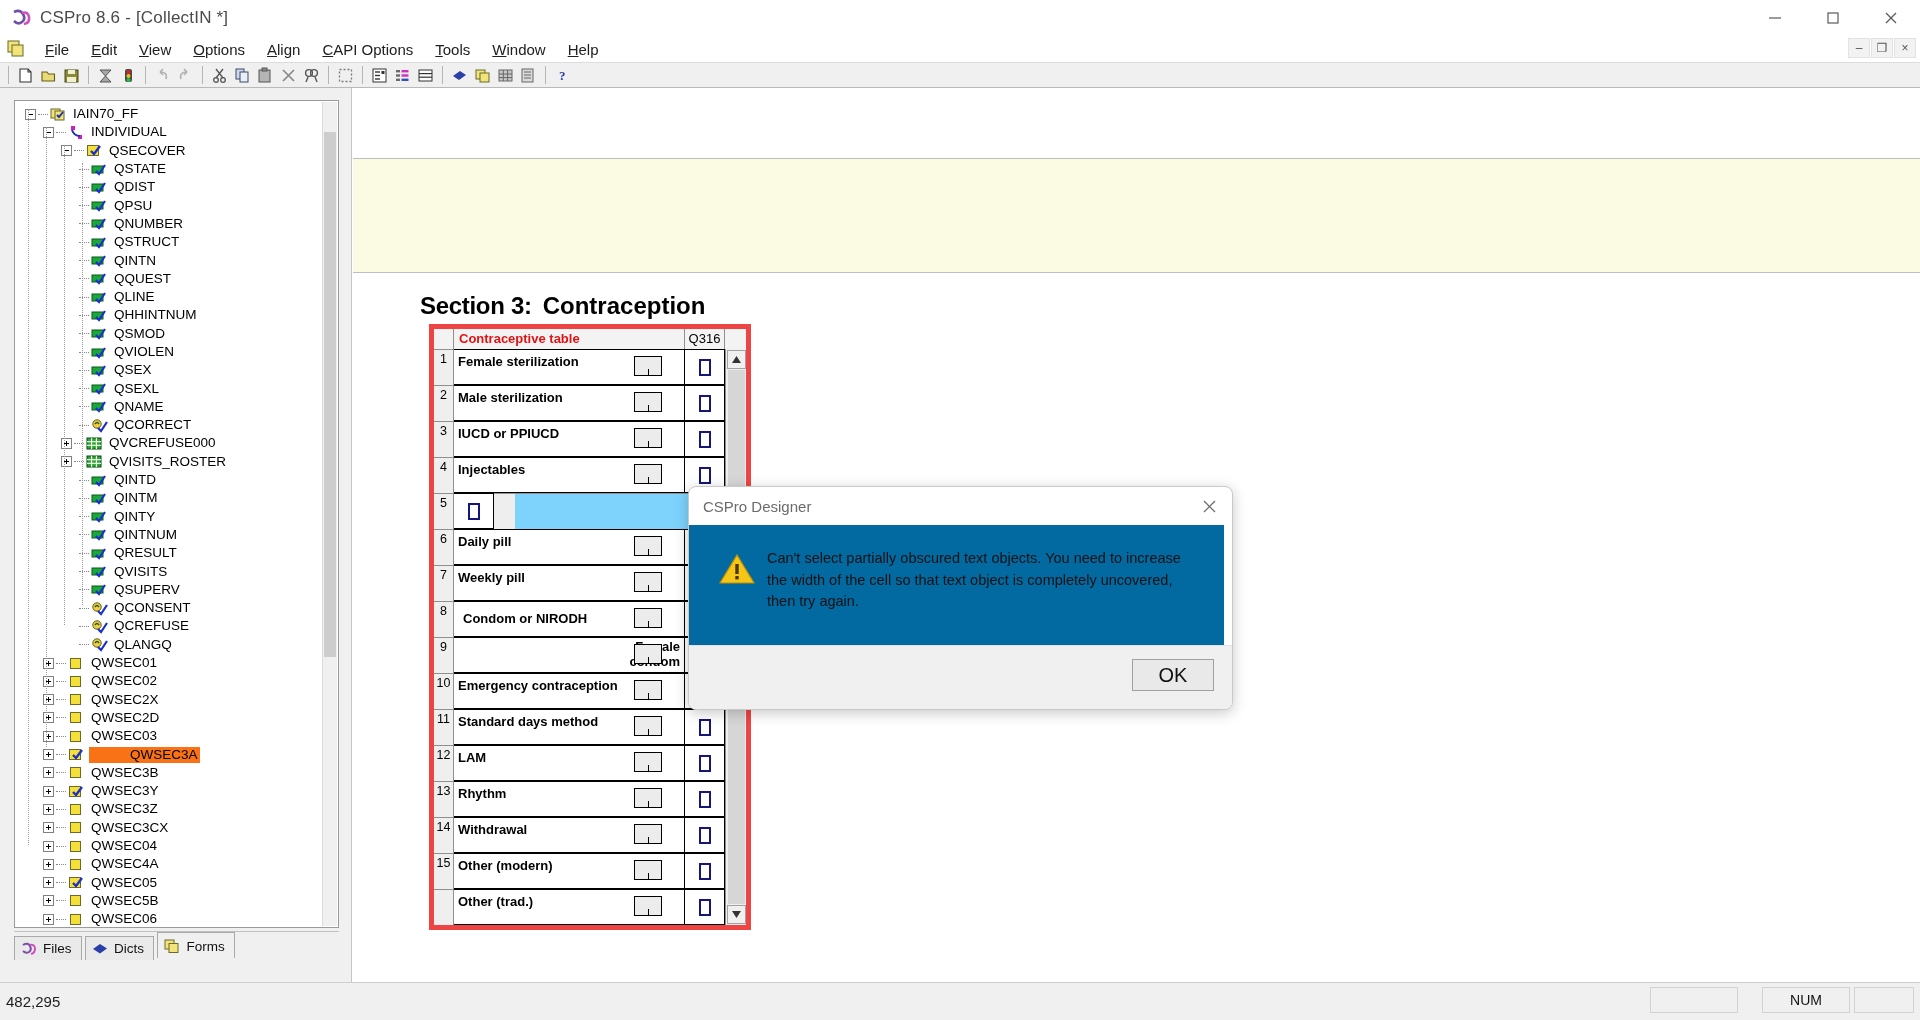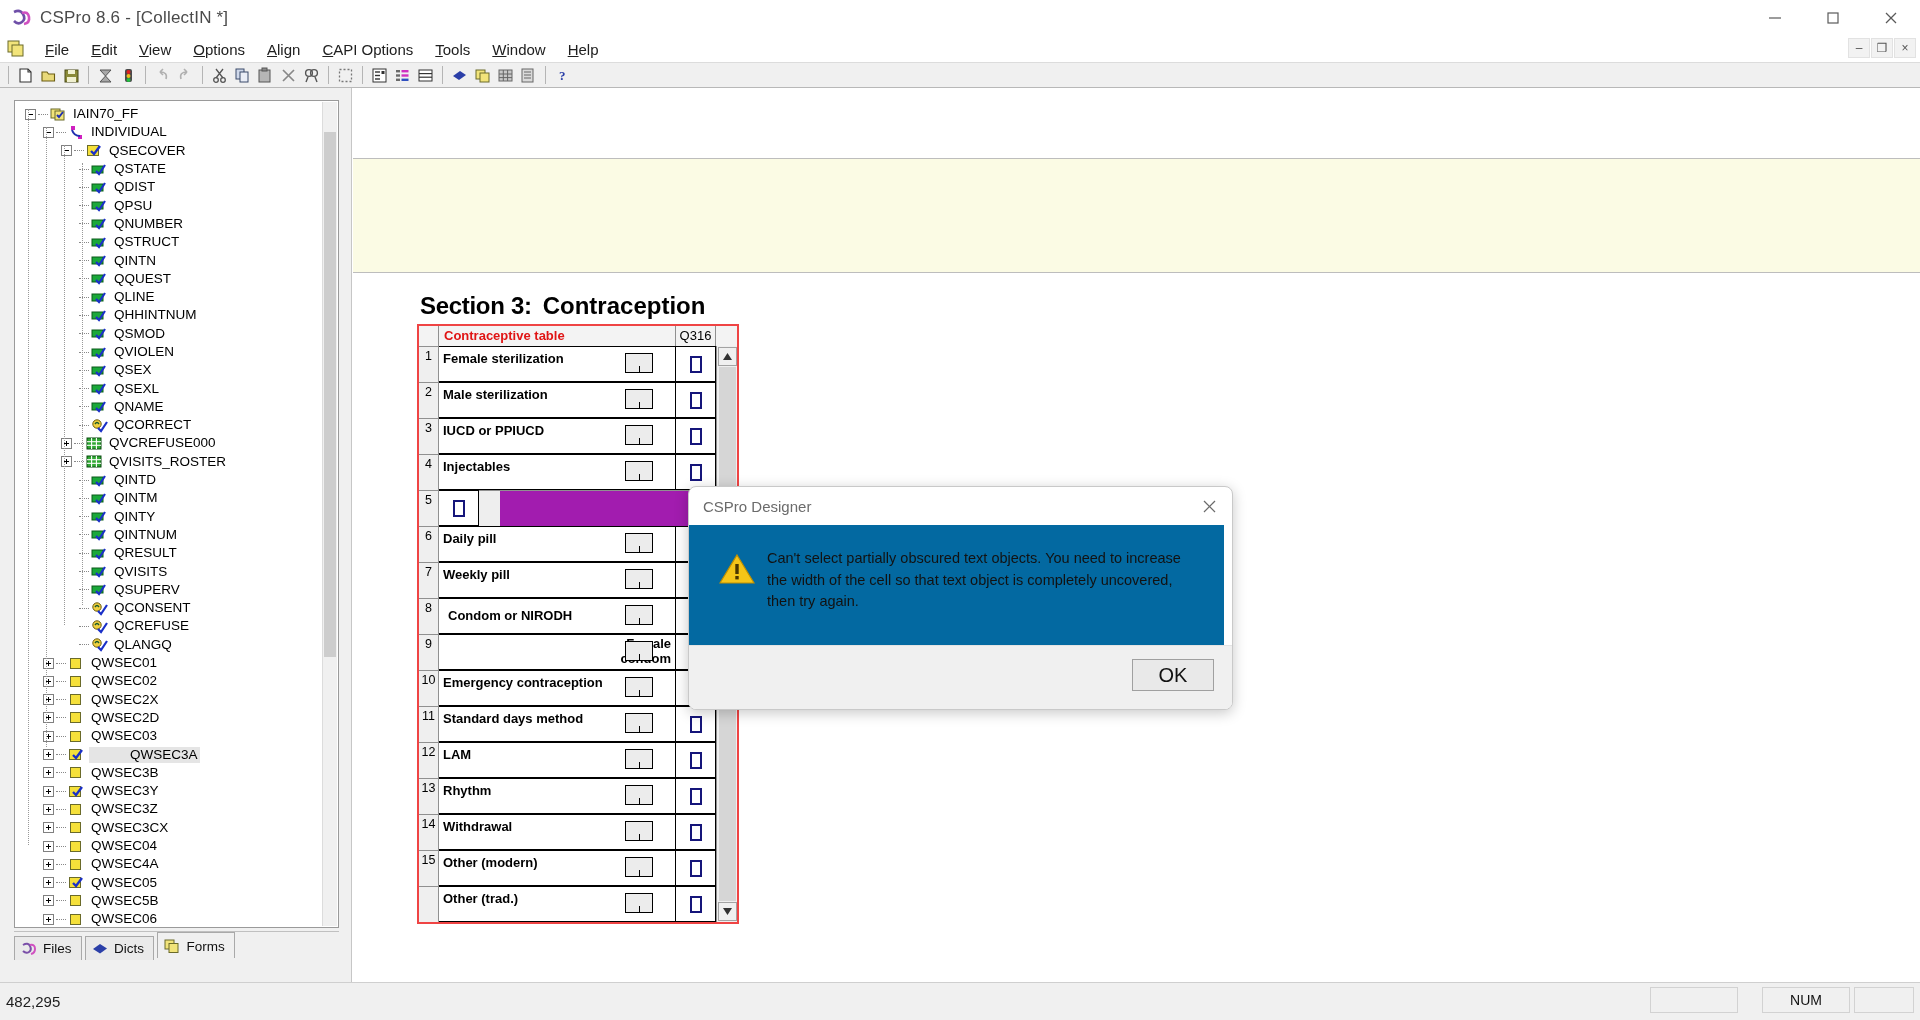--- a/index.html
+++ b/index.html
@@ -76,21 +76,21 @@
     position: absolute; left: 14px; top: 12px; width: 325px; height: 828px;
     background: #ffffff; border: 1px solid #9a9a9a;
     overflow: hidden;
   }
   #tree { position: relative; padding: 4px 0 0 4px; }
   .node {
     display: flex; align-items: center; height: 18.3px; white-space: nowrap;
     font-size: 13.5px; color: #000;
   }
   .node .lbl { padding: 0 2px; line-height: 16px; }
-  .node.sel .lbl { background: #e5e5e5; padding-left: 41px; }
+  .node.sel .lbl { background: #f97316; padding-left: 41px; }
   .expander {
     width: 11px; height: 11px; border: 1px solid #808080; background: #fff;
     position: relative; flex: 0 0 auto; margin-right: 2px;
   }
   .expander::before {
     content: ""; position: absolute; left: 2px; top: 4px; width: 5px; height: 1px; background: #000;
   }
   .expander.plus::after {
     content: ""; position: absolute; left: 4px; top: 2px; width: 1px; height: 5px; background: #000;
   }
@@ -142,22 +142,22 @@
   #section-title {
     position: absolute; left: 67px; top: 18px;
     font-size: 24px; font-weight: bold; color: #000; white-space: nowrap;
     font-family: "Liberation Sans", sans-serif;
   }
   #section-title .sec { letter-spacing: -0.3px; }
   #section-title .nm { margin-left: 11px; }
 
   
   #roster {
-    position: absolute; left: 64px; top: 50px; width: 322px;
-    border: 2px solid #ef4444; background: #a21caf;
+    position: absolute; left: 76px; top: 50px; width: 322px;
+    border: 5px solid #ef4444; background: #7dd3fc;
   }
   #roster-head { display: flex; height: 20px; background: #f3f3f3; }
   .rh-num { width: 20px; border-right: 1px solid #909090; }
   .rh-title {
     flex: 1; font-size: 13px; font-weight: bold; color: #e01414;
     padding-left: 5px; line-height: 20px; border-right: 1px solid #909090;
   }
   .rh-q {
     width: 40px; text-align: center; font-size: 13px; color: #000; line-height: 20px;
     border-right: 1px solid #909090;

